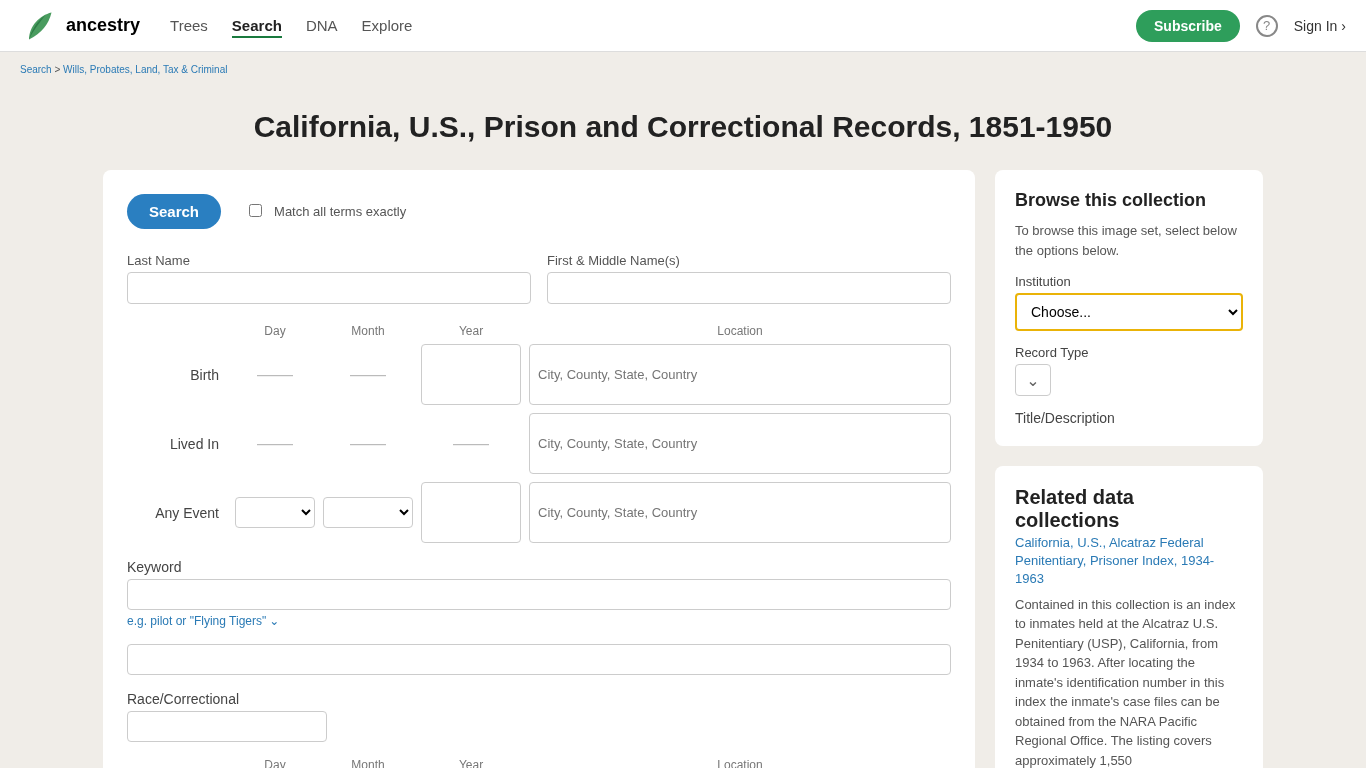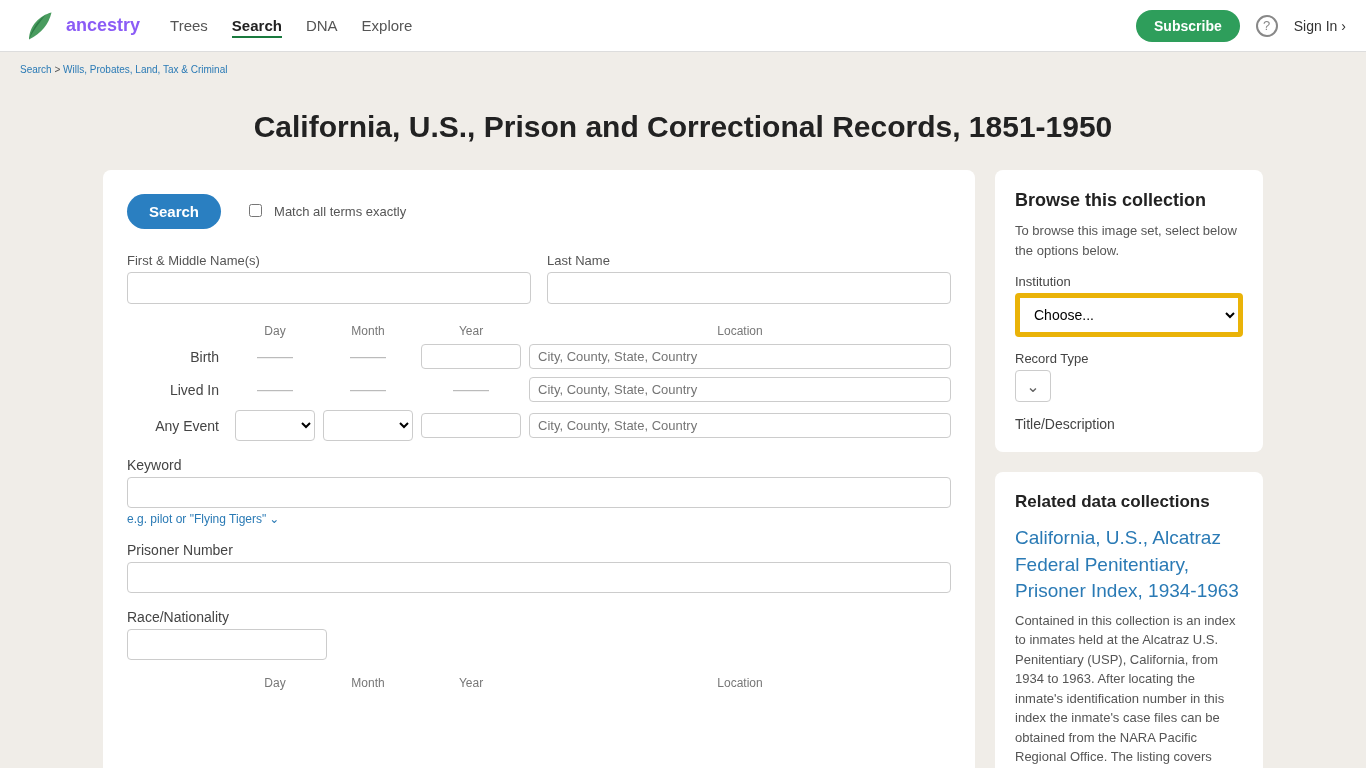--- a/index.html
+++ b/index.html
@@ -203,21 +203,21 @@
     }
     .dash-placeholder {
       text-align: center;
       color: #bbb;
       font-size: 18px;
     }
     .event-row input[type=text] {
       width: 100%;
       border: 1px solid #ccc;
       border-radius: 4px;
-      padding: 4px 8px;
+      padding: 22px 8px;
       font-size: 13px;
       outline: none;
     }
     .event-row select {
       width: 100%;
       border: 1px solid #ccc;
       border-radius: 4px;
       padding: 6px 4px;
       font-size: 13px;
       outline: none;
@@ -330,21 +330,21 @@
       line-height: 1.5;
     }
     .browse-card .field-label {
       font-size: 13px;
       color: #444;
       margin-bottom: 4px;
       font-weight: 500;
     }
     .browse-card select {
       width: 100%;
-      border: 5px solid #eab308;
+      border: 2px solid #eab308;
       border-radius: 4px;
       padding: 8px 10px;
       font-size: 14px;
       outline: none;
       background: #fff;
       cursor: pointer;
       margin-bottom: 14px;
     }
     .record-type-area {
       margin-top: 4px;
@@ -369,50 +369,50 @@
       margin-top: 14px;
     }
 
     
     .related-card {
       background: #fff;
       border-radius: 8px;
       padding: 20px;
     }
     .related-card h2 {
-      font-size: 17px;
+      font-size: 20px;
       font-weight: bold;
       color: #222;
-      margin-bottom: 13px;
+      margin-bottom: 2px;
     }
     .related-card a {
       color: #2a7ab5;
       text-decoration: none;
-      font-size: 19px;
+      font-size: 13px;
       line-height: 1.4;
       display: block;
       margin-bottom: 6px;
     }
     .related-card p {
       font-size: 13px;
       color: #555;
       line-height: 1.5;
     }
 
     
     .ancestry-logo {
       display: flex;
       align-items: center;
       gap: 4px;
       text-decoration: none;
     }
     .ancestry-logo-text {
       font-size: 18px;
       font-weight: bold;
-      color: #8b5cf6;
+      color: #000000;
     }
   </style>
 </head>
 <body>
 
 <nav class="top-nav">
   <div class="logo-area">
     <a class="ancestry-logo" href="#">
       <svg class="logo-leaf" viewBox="0 0 40 40">
         <path d="M10 35 C10 20, 22 8, 35 5 C32 18, 24 28, 10 35Z" fill="#4a9c5f"></path>
@@ -454,25 +454,25 @@
     <div class="search-top">
       <button class="search-btn">Search</button>
       <label class="match-exactly">
         <input type="checkbox" style="">
         <span>Match all terms exactly</span>
       </label>
     </div>
 
     <div class="name-fields">
       <div class="field-group">
+        <label>Last Name</label>
+        <input type="text" style="">
+      </div>
+      <div class="field-group">
         <label>First &amp; Middle Name(s)</label>
-        <input type="text" style="">
-      </div>
-      <div class="field-group">
-        <label>Last Name</label>
         <input type="text" style="">
       </div>
     </div>
 
     <div class="event-section">
 
       <div class="event-header-row">
         <div class="col-label"></div>
         <div class="col-label">Day</div>
         <div class="col-label">Month</div>
@@ -512,26 +512,25 @@
     <div class="keyword-section">
       <label>Keyword</label>
       <input type="text" style="">
       <div class="keyword-hint">
         <span>e.g. pilot or "Flying Tigers"</span>
         <span>⌄</span>
       </div>
     </div>
 
     <div class="prisoner-section">
-      <label>Prisoner Number</label>
       <input type="text" style="">
     </div>
 
     <div class="race-section">
-      <label>Race/Nationality</label>
+      <label>Race/Correctional</label>
       <input type="text" style="">
     </div>
 
     <div class="bottom-event-section">
       <div class="event-header-row">
         <div class="col-label"></div>
         <div class="col-label">Day</div>
         <div class="col-label">Month</div>
         <div class="col-label">Year</div>
         <div class="col-label">Location</div>

